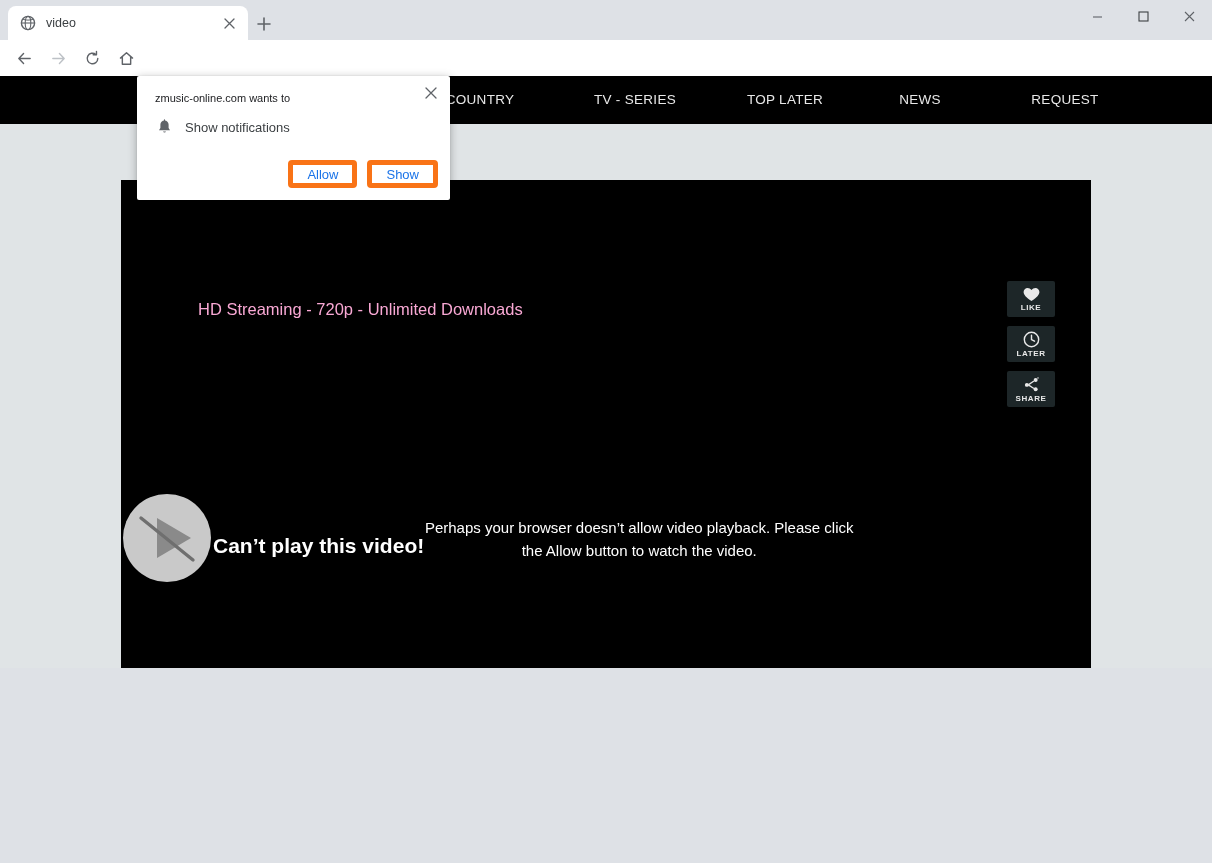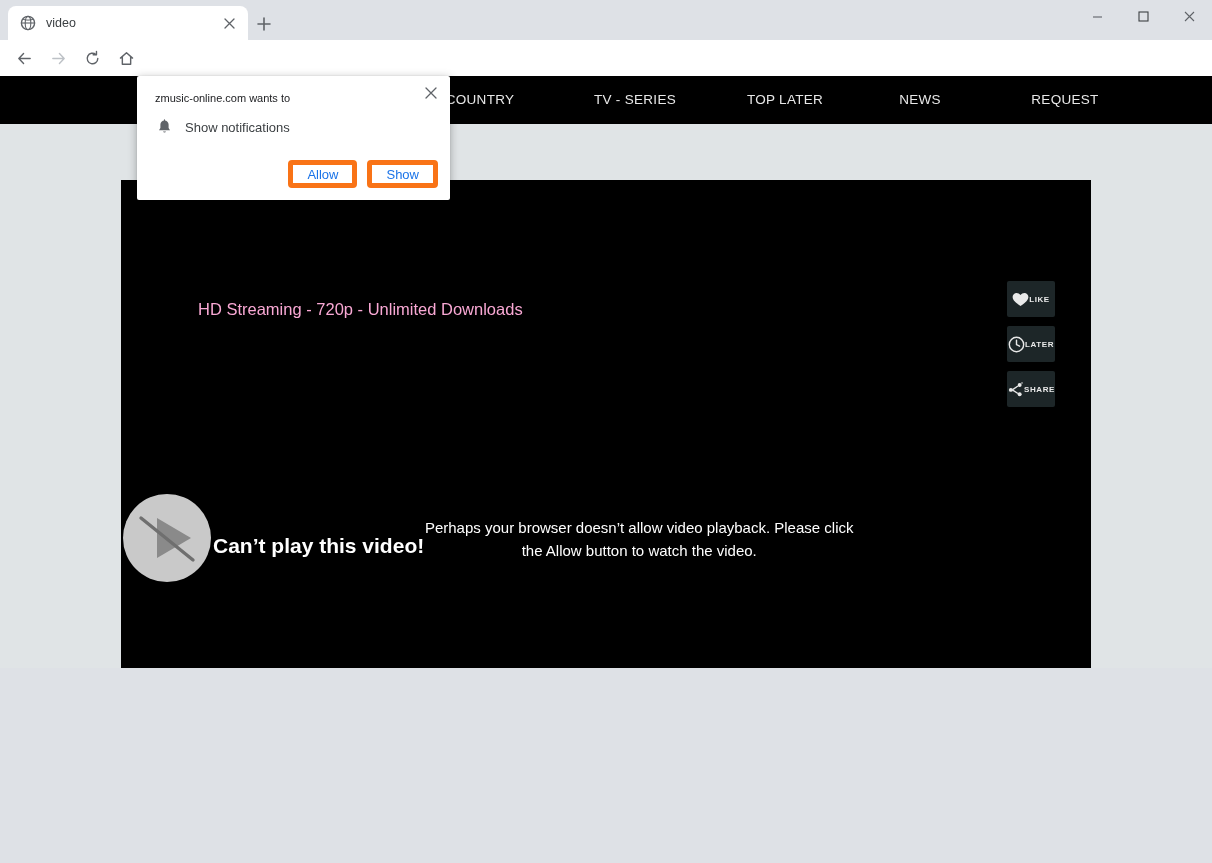--- a/index.html
+++ b/index.html
@@ -223,21 +223,21 @@
     right: 36px; top: 101px;
     display: flex;
     flex-direction: column;
     gap: 9px;
   }
   .side-btn {
     width: 48px; height: 36px;
     background: #1d2628;
     border-radius: 2px;
     display: flex;
-    flex-direction: row;
+    flex-direction: column;
     align-items: center;
     justify-content: center;
     color: #e9e9e9;
   }
   .side-btn .lbl {
     font-size: 8px;
     letter-spacing: 0.6px;
     margin-top: 1px;
     font-weight: bold;
   }

